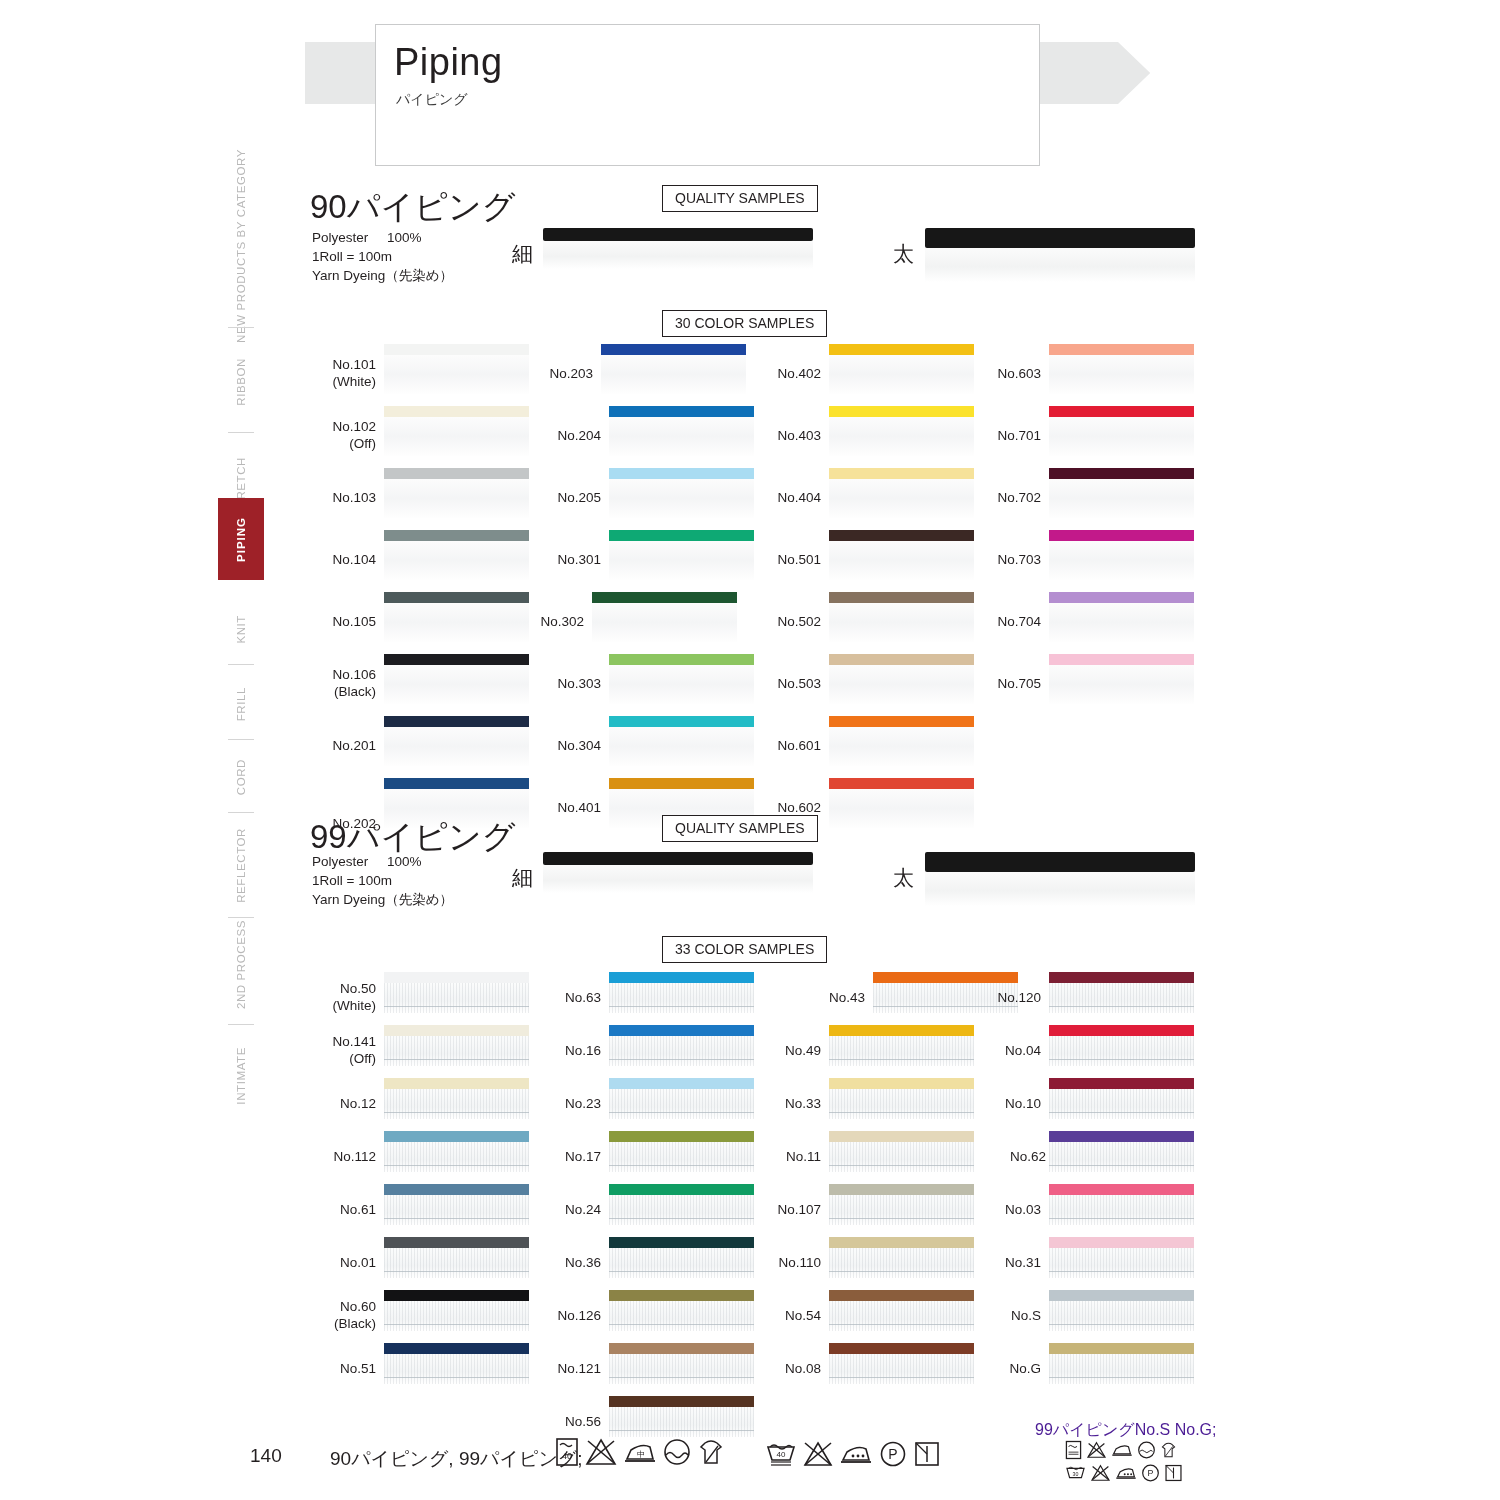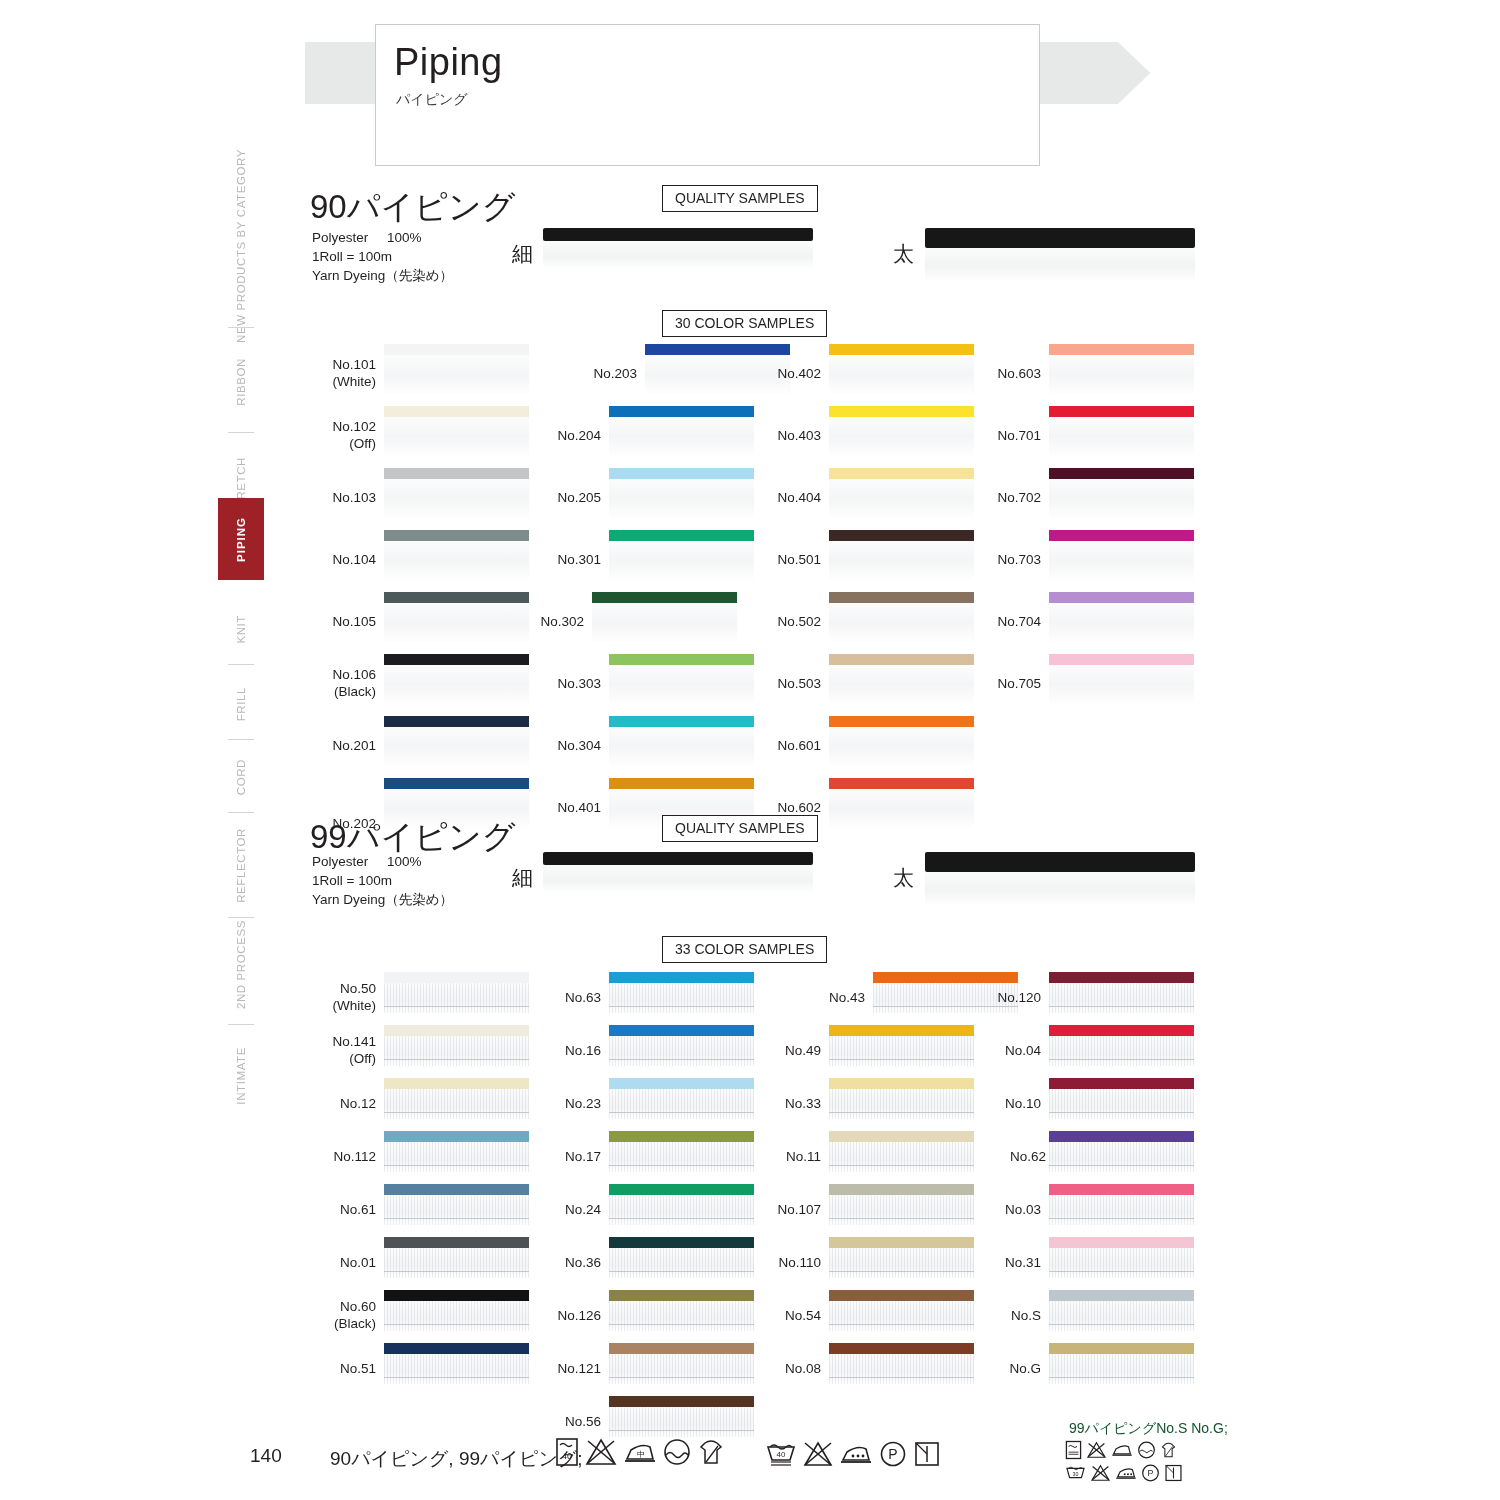--- a/index.html
+++ b/index.html
@@ -119,21 +119,21 @@
   }
   .sw-img .sw-cord {
     background-image: repeating-linear-gradient(110deg, rgba(255,255,255,.18) 0 2px, rgba(0,0,0,.08) 2px 4px);
   }
 
   
   .page-num { position: absolute; left: 250px; top: 1445px; font-size: 19px; color: #231f20; }
   .care-line { position: absolute; font-size: 19px; color: #231f20; white-space: nowrap; }
   .care-row { position: absolute; display: flex; align-items: center; gap: 5px; }
   .care-row svg { display: block; }
-  .care-note { position: absolute; font-size: 14px; color: #14532d; white-space: nowrap; margin-left: 34px; }
+  .care-note { position: absolute; font-size: 16px; color: #4c1d95; white-space: nowrap; }
   .care-grid { position: absolute; display: flex; flex-direction: column; gap: 3px; }
   .care-grid .r { display: flex; gap: 4px; align-items: center; }
 </style>
 </head>
 <body>
 
 <div id="page">
 
   <div class="ribbon-band"></div>
   <div class="ribbon-notch"></div>
@@ -267,21 +267,21 @@
       </div>
       <div class="swatch-cell" style="left: 384px; top: 778px; width: 150px; height: 62px;">
         <div class="sw-img" style="height: 50px;">
           <div class="sw-cord" style="background: rgb(27, 75, 131);"></div>
           <div class="sw-tape" style="height: 39px;"></div>
         </div>
         <div class="sw-label" style="right: auto; left: -80px; top: 37px; text-align: right;">
           <div>No.202</div>
         </div>
       </div>
-      <div class="swatch-cell" style="left: 645px; top: 344px; width: 150px; height: 76px;">
+      <div class="swatch-cell" style="left: 601px; top: 344px; width: 150px; height: 76px;">
         <div class="sw-img" style="height: 50px;">
           <div class="sw-cord" style="background: rgb(28, 70, 160);"></div>
           <div class="sw-tape" style="height: 39px;"></div>
         </div>
         <div class="sw-label" style="right: auto; left: -80px; top: 21px;">
           <div>No.203</div>
         </div>
       </div>
       <div class="swatch-cell" style="left: 609px; top: 406px; width: 150px; height: 62px;">
         <div class="sw-img" style="height: 50px;">

